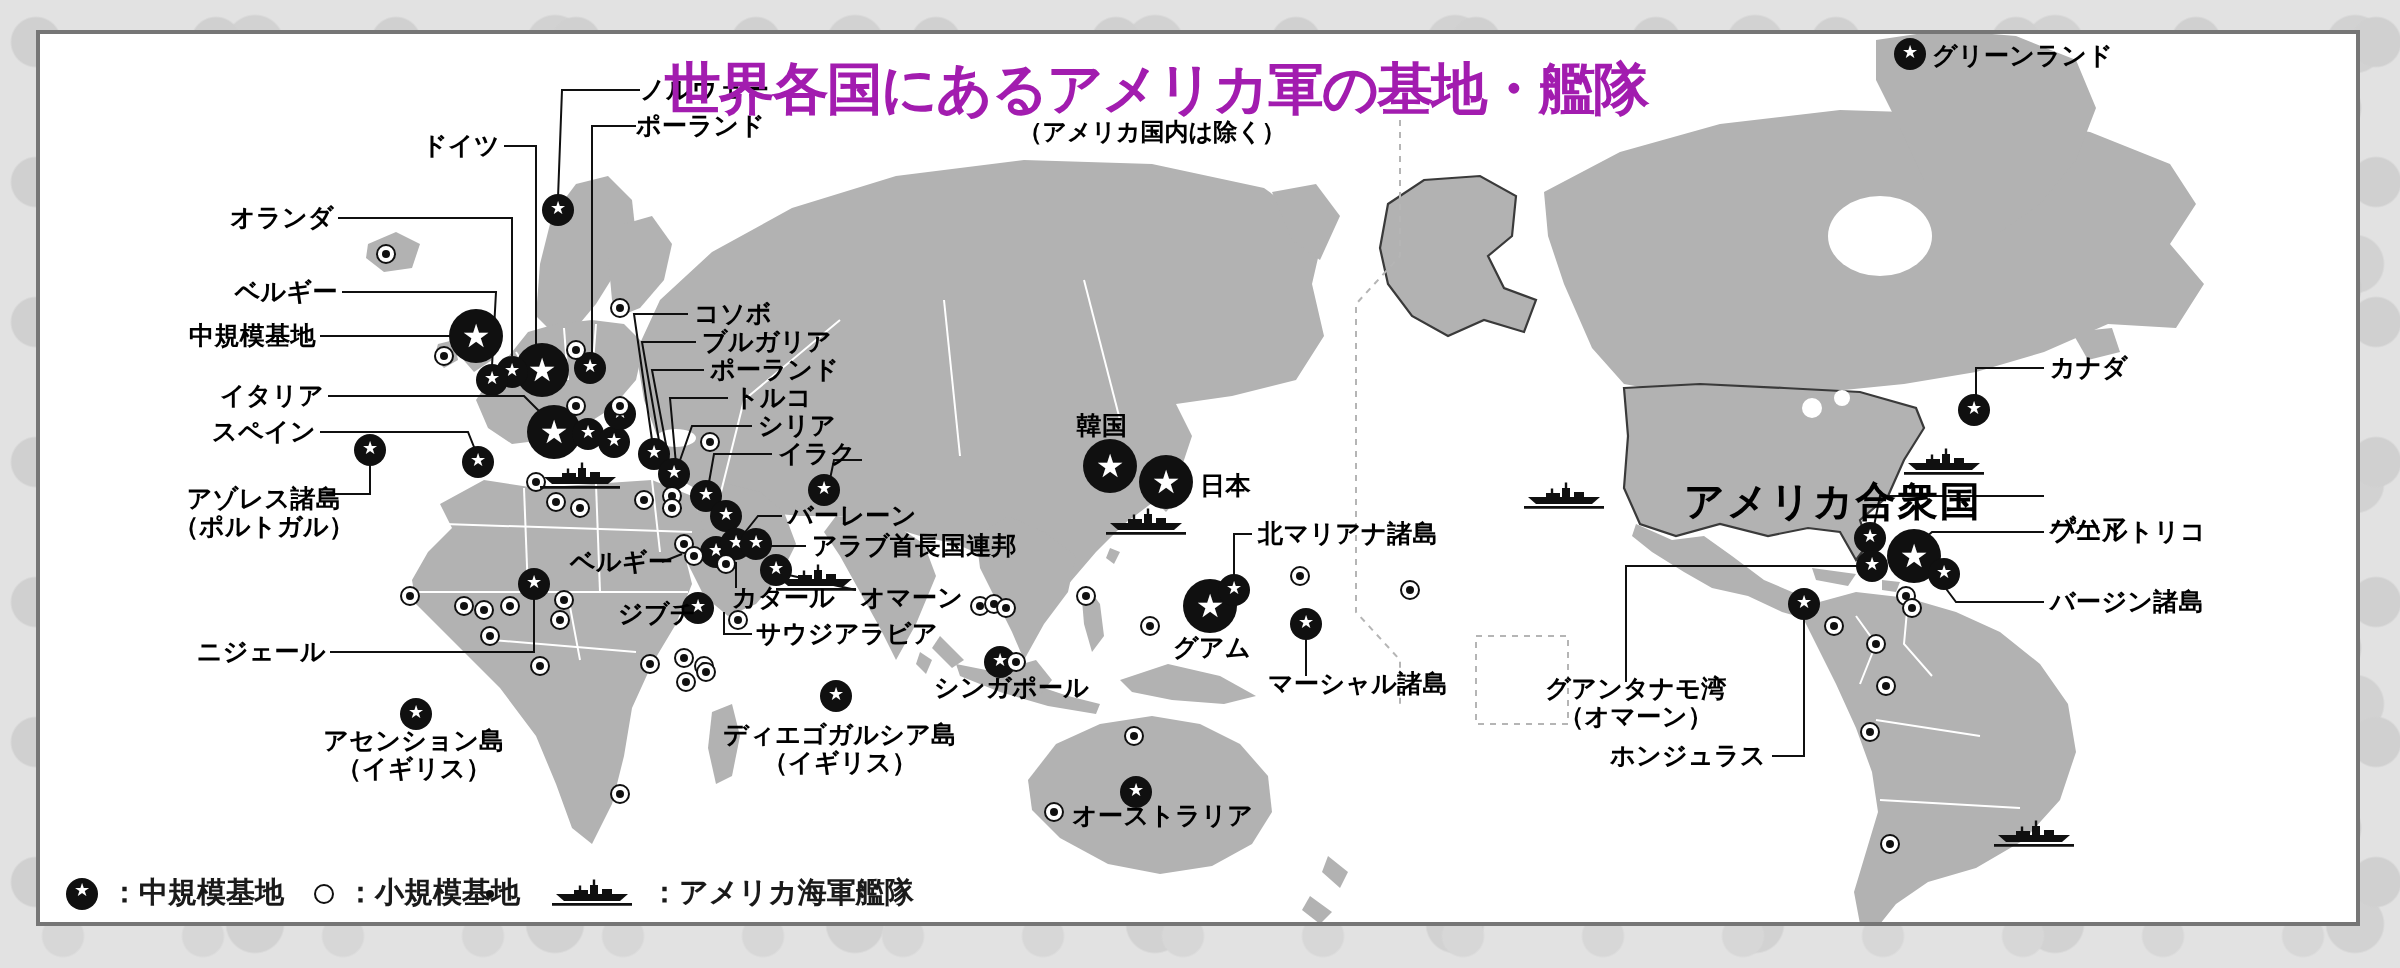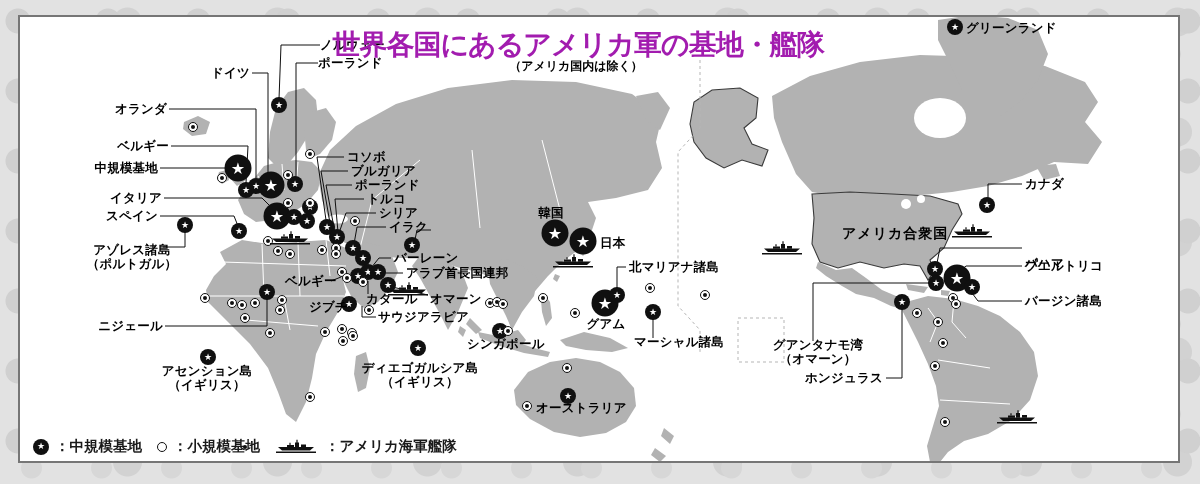--- a/index.html
+++ b/index.html
@@ -38,21 +38,21 @@
   .mk-small::after{content:"";position:absolute;left:50%;top:50%;width:4px;height:4px;margin:-2px 0 0 -2px;background:#101010;border-radius:50%;}
   .mk-ship{width:42px;height:15px;}
   .map-label{
     position:absolute;font-size:12.5px;font-weight:bold;color:#000;
     white-space:pre-line;line-height:1.15;letter-spacing:0.2px;
   }
   .a-left{transform:translate(0,-50%);text-align:left;}
   .a-right{transform:translate(-100%,-50%);text-align:right;}
   .a-center{transform:translate(-50%,-50%);text-align:center;}
   .centered{text-align:center;}
-  .country{font-size:14px;letter-spacing:1px;}
+  .country{font-size:20px;letter-spacing:1px;margin-top:18px;}
   .legend{
     position:absolute;left:33px;top:437px;display:flex;align-items:center;gap:15px;
   }
   .legend-item{display:flex;align-items:center;gap:6px;}
   .legend-item .mk{position:static;transform:none;}
   .legend-item .mk-small{position:static;}
   .legend-label{font-size:14.5px;font-weight:600;color:#1a1a1a;white-space:nowrap;}
   .legend-ship{display:inline-flex;width:44px;height:16px;}
 </style>
 </head>

